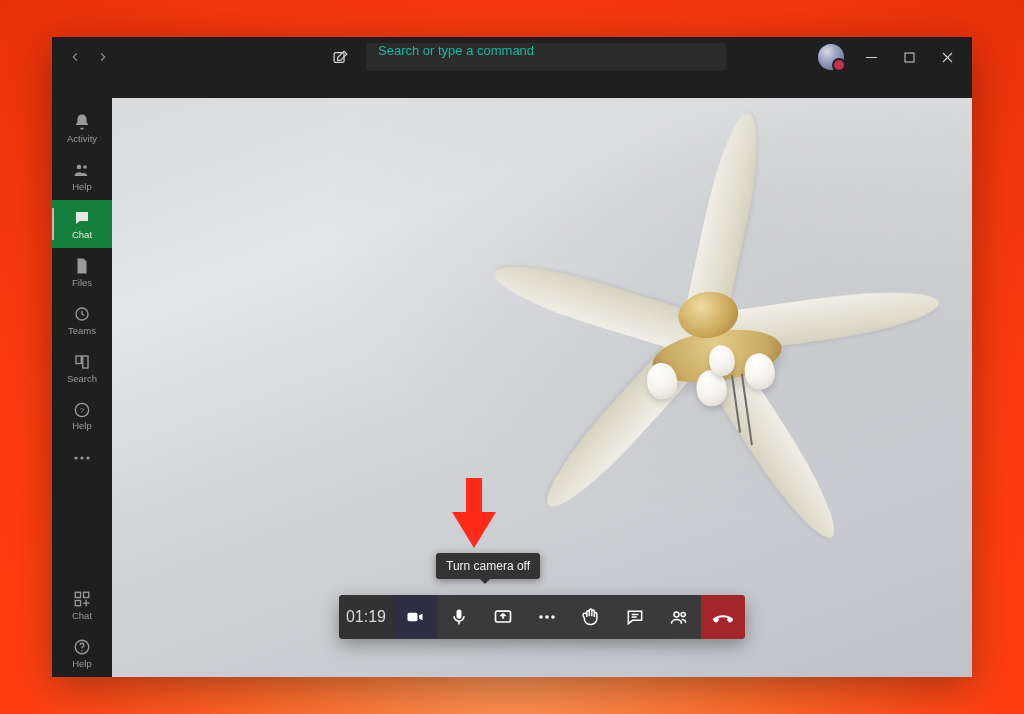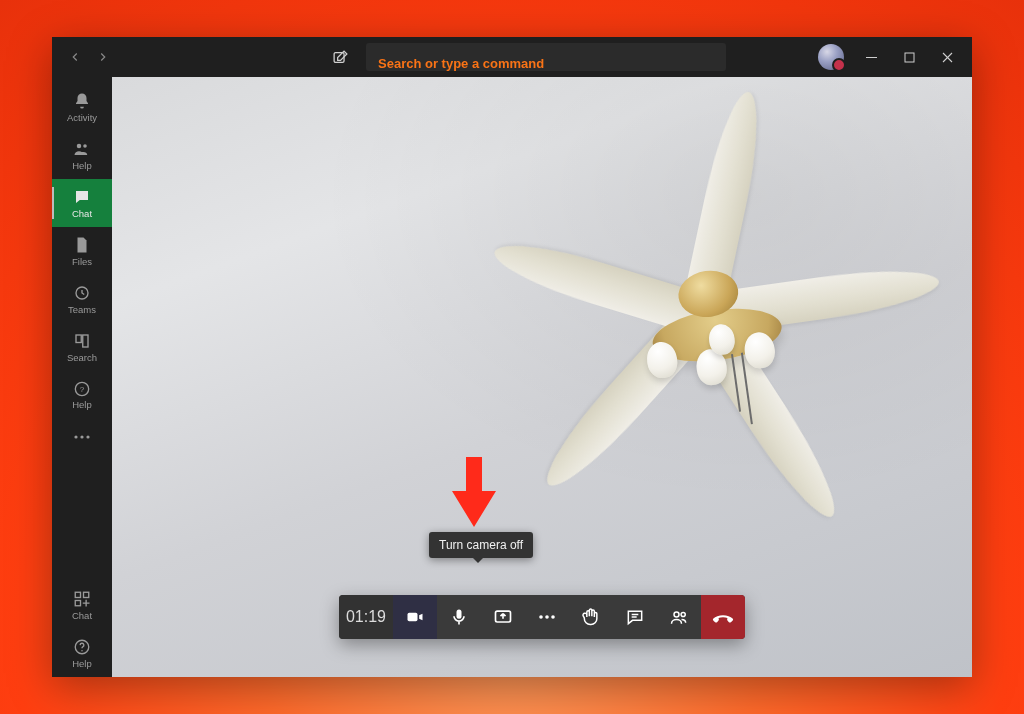--- a/index.html
+++ b/index.html
@@ -27,41 +27,41 @@
     width:26px; height:26px; display:flex; align-items:center; justify-content:center;
     color:#8a8a8a; cursor:pointer; border-radius:2px;
   }
   .compose {
     width:28px; height:28px; display:flex; align-items:center; justify-content:center;
     color:#cfcfcf; cursor:pointer; margin-left:210px; border-radius:3px;
   }
   .search {
     margin-left:12px; width:360px; height:28px;
     background:#2b2b2b; border-radius:3px;
-    display:flex; align-items:flex-end; padding:0 12px;
-    color:#f97316; font-size:13px; cursor:text;font-weight:bold;
+    display:flex; align-items:flex-start; padding:0 12px;
+    color:#14b8a6; font-size:13px; cursor:text;
   }
   .spacer { flex:1; }
   .avatar {
     width:26px; height:26px; border-radius:50%;
     background: radial-gradient(circle at 35% 30%, #d7d7e6 0%, #9aa0c4 40%, #5a5f85 100%);
     position:relative; margin-right:8px; cursor:pointer;
   }
   .avatar::after{
     content:""; position:absolute; right:-2px; bottom:-2px;
     width:10px; height:10px; border-radius:50%;
     background:#c4314b; border:2px solid #1f1f1f;
   }
   .winctrl { display:flex; }
   .winbtn {
     width:38px; height:40px; display:flex; align-items:center; justify-content:center;
     color:#cfcfcf; cursor:pointer;
   }
   
-  .body { flex:1; display:flex; min-height:0; }
+  .body { flex:1; display:flex; min-height:0;margin-top:21px; }
   .rail {
     width:60px; background:#1f1f1f;
     display:flex; flex-direction:column; align-items:center;
     padding-top:6px;
   }
   .rail-item {
     width:60px; height:48px;
     display:flex; flex-direction:column; align-items:center; justify-content:center;
     color:#9a9a9a; font-size:9.5px; gap:3px; cursor:pointer;
     position:relative;
@@ -127,21 +127,21 @@
     background: radial-gradient(ellipse at 75% 20%, rgba(0,0,0,.06), transparent 45%);
     pointer-events:none;
   }
   
   .arrow-hint{
     position:absolute; left:338px; top:380px;
     width:48px; height:70px; pointer-events:none;
   }
   
   .tooltip{
-    position:absolute; left:317px; top:455px;
+    position:absolute; left:324px; top:455px;
     background:#333; color:#f0f0f0; font-size:12px;
     padding:6px 10px; border-radius:3px;
     box-shadow:0 2px 8px rgba(0,0,0,.4);
     white-space:nowrap;
   }
   .tooltip::after{
     content:""; position:absolute; left:44px; bottom:-5px;
     border:5px solid transparent; border-top-color:#333; border-bottom:none;
   }
   

